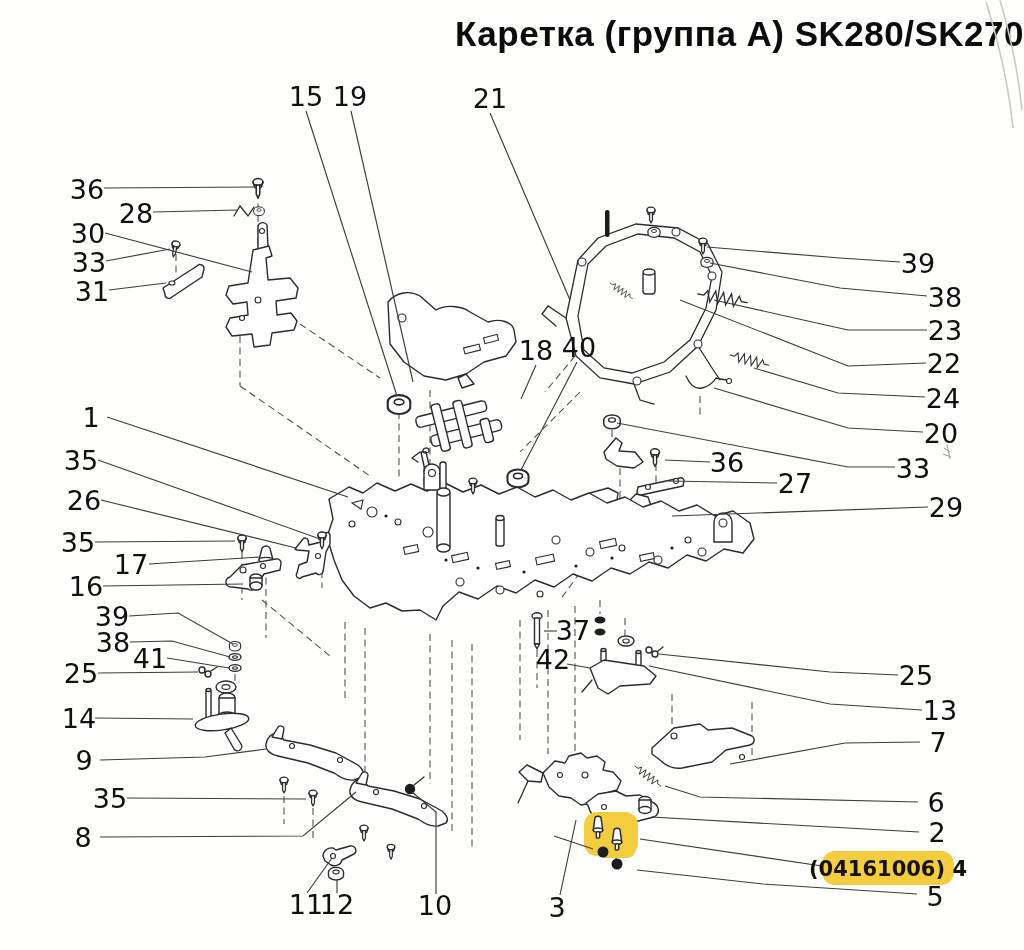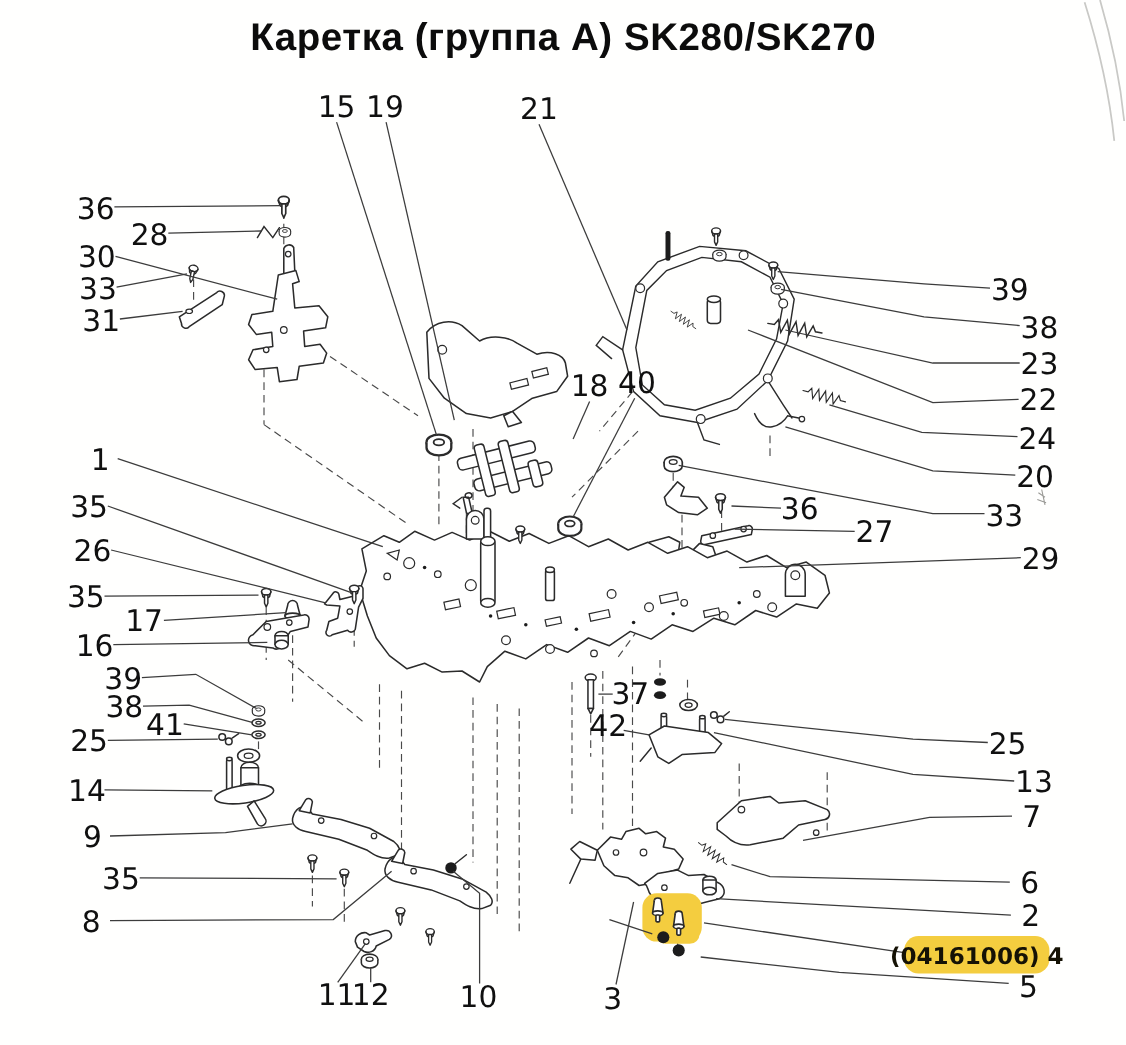--- a/index.html
+++ b/index.html
@@ -1,18 +1,18 @@
 <!DOCTYPE html>
 <html><head>
 <meta charset="utf-8">
 <style>
   html,body{margin:0;padding:0;background:#fff;}
   .stage{position:relative;width:1024px;height:950px;background:#fffffe;overflow:hidden;
          font-family:"Liberation Sans",sans-serif;}
-  .title{position:absolute;top:14px;left:0;width:100%;text-align:center;
+  .title{position:absolute;top:14px;left:0;width:100%;text-align:right;
          font:700 35px "Liberation Sans",sans-serif;color:#0c0c0c;letter-spacing:.5px;}
   svg{position:absolute;top:0;left:0;}
   .part{fill:#fff;stroke:#2b2b2b;stroke-width:1.4;stroke-linejoin:round;}
   .pline{fill:none;stroke:#2b2b2b;stroke-width:1.3;stroke-linecap:round;}
   .detail{fill:none;stroke:#2b2b2b;stroke-width:1;}
   .hole{fill:#fff;stroke:#2b2b2b;stroke-width:1.1;}
   .dark{fill:#1c1c1c;stroke:none;}
   .leader{fill:none;stroke:#3c3c3c;stroke-width:1.15;}
   .dash{fill:none;stroke:#4a4a4a;stroke-width:1.05;stroke-dasharray:7 4.5;}
   .callout{font:27px "DejaVu Sans",sans-serif;fill:#101010;text-anchor:middle;}

